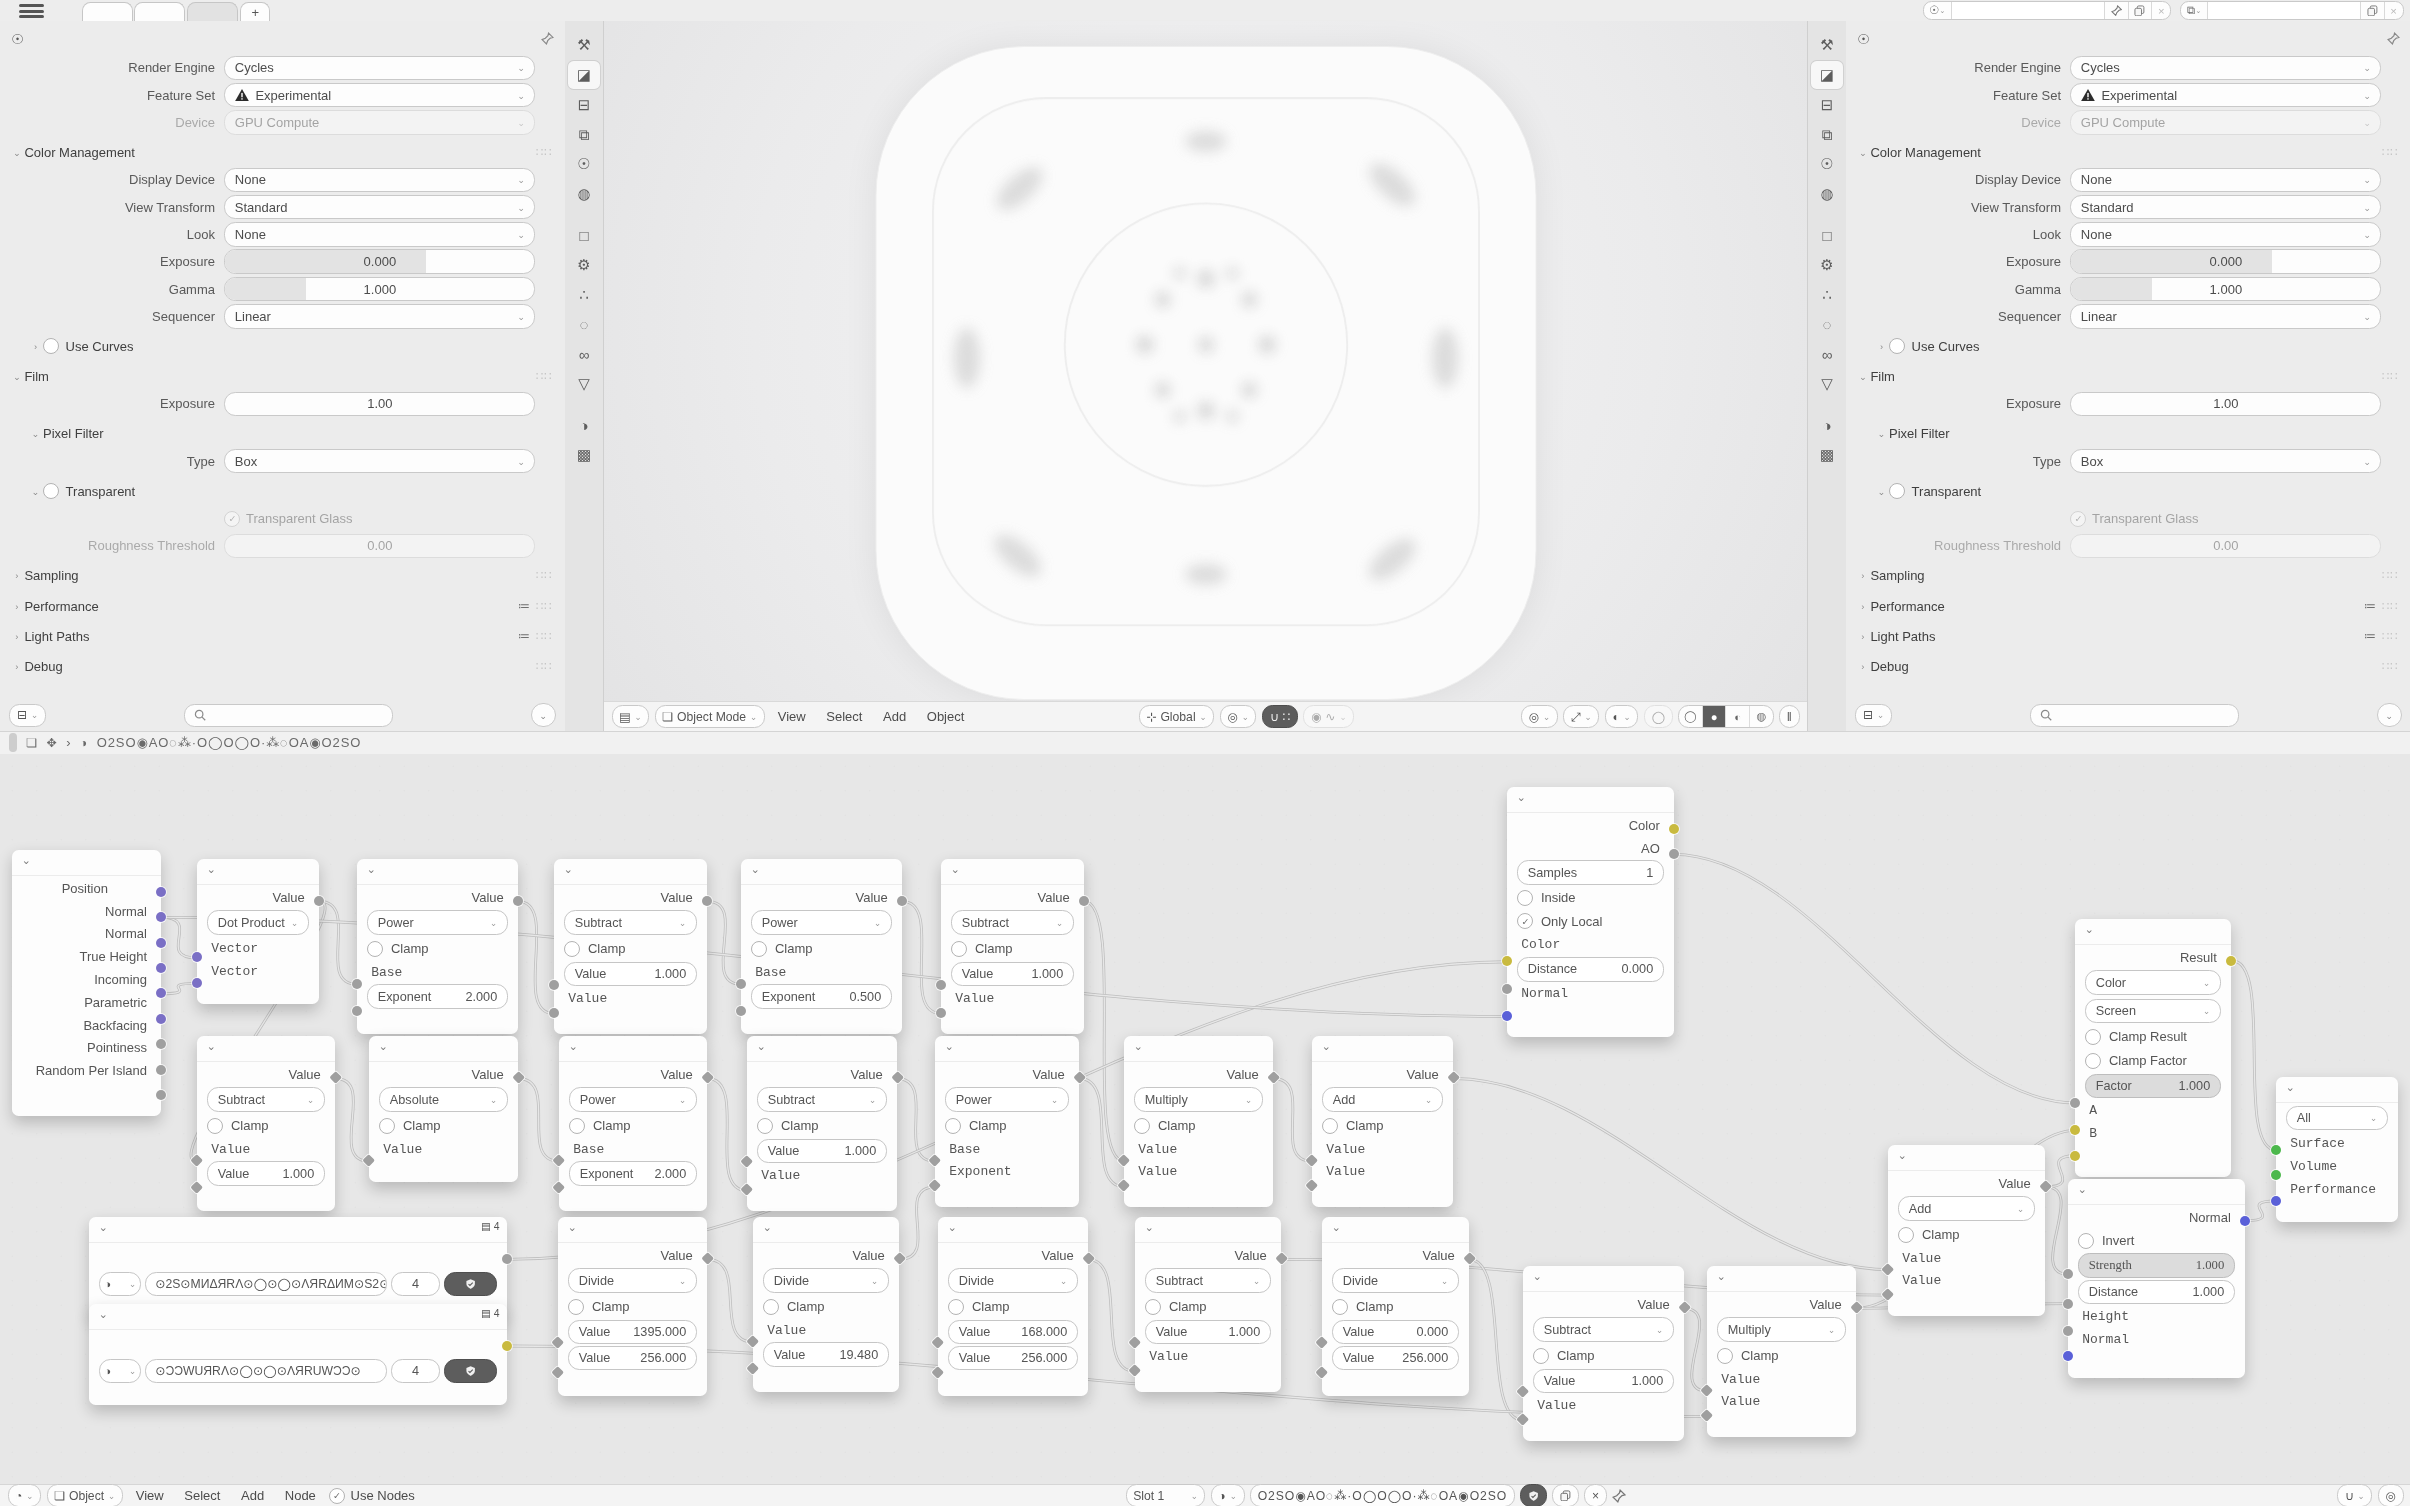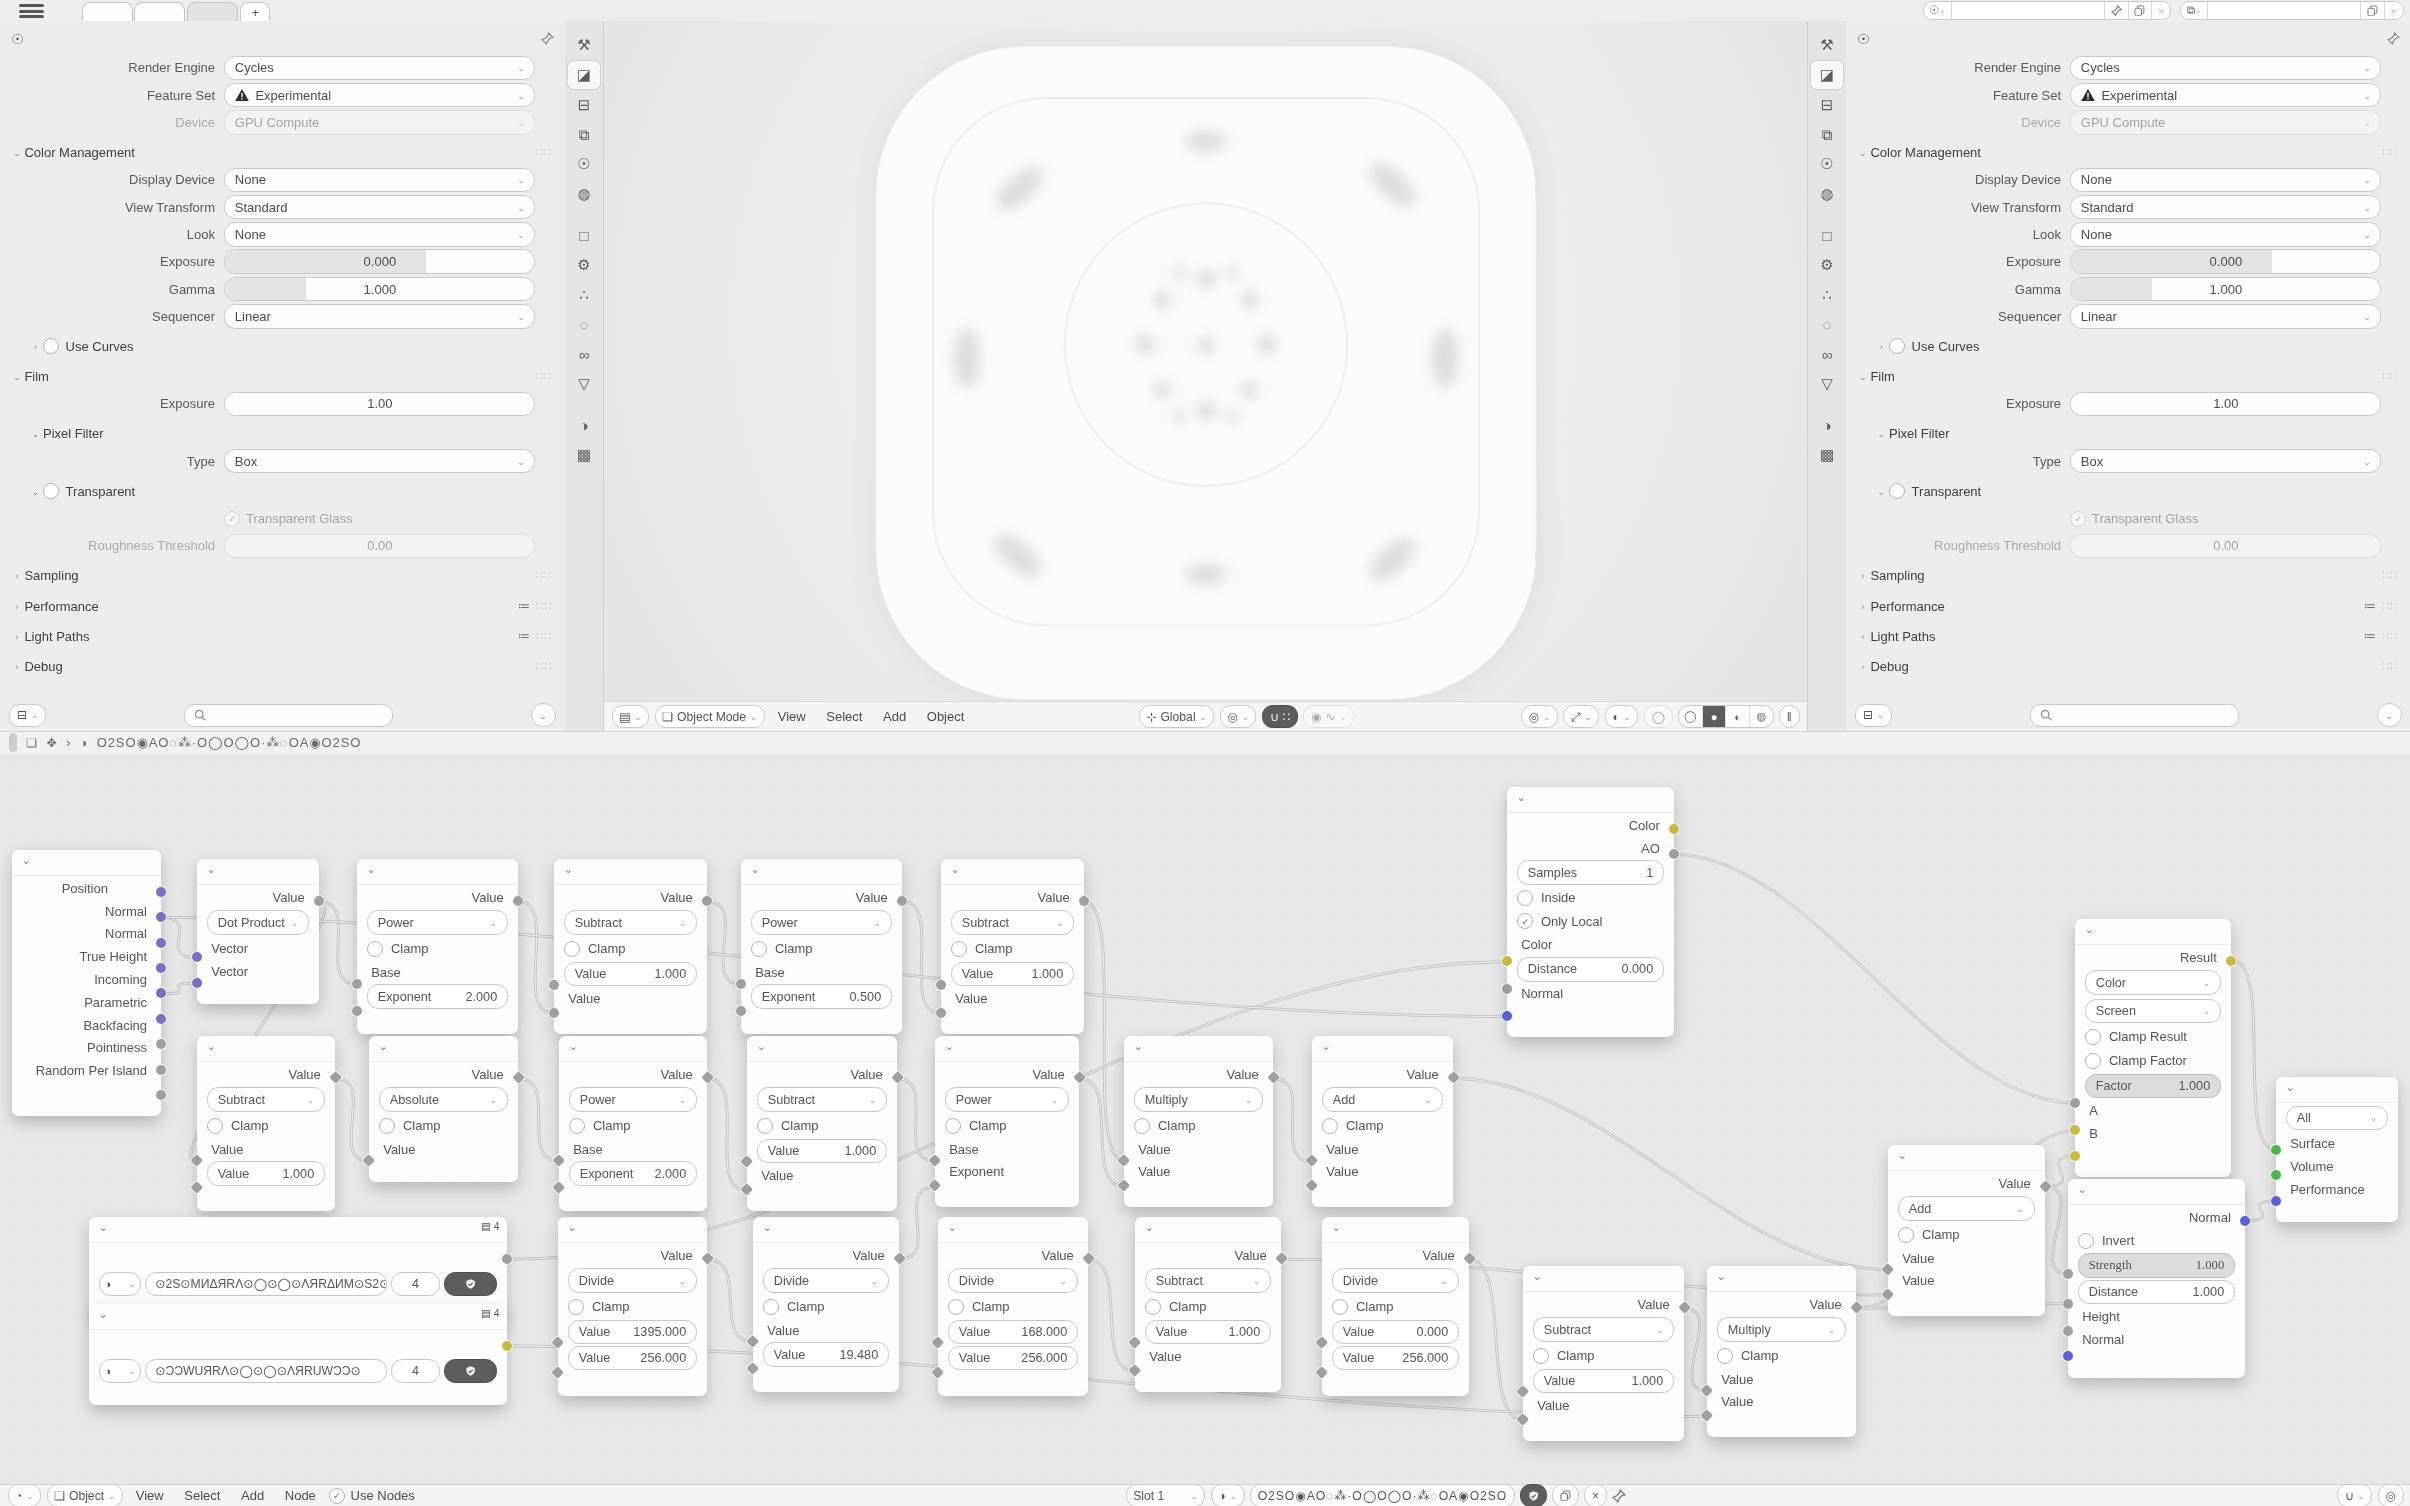--- a/index.html
+++ b/index.html
@@ -70,21 +70,21 @@
   .vbar{width:7.5px;height:19px;background:#cdcdcd;border-radius:3.8px;}
   #node-canvas{position:absolute;left:0;top:754px;width:2411px;height:730px;background:#e7e7e7;
      background-image:radial-gradient(#dedede 0.9px,transparent 0.9px);background-size:24.5px 24.5px;}
   #wires{position:absolute;left:0;top:0;}
   .node{position:absolute;background:#fdfdfd;border-radius:6.6px;box-shadow:0 6.6px 15px rgba(0,0,0,.20);}
   .nhead{position:relative;height:24.5px;border-bottom:0.9px solid #ececec;}
   .nhead .chev{position:absolute;left:9.4px;top:3.8px;color:#777;font-size:11.3px;}
   .nbadge{position:absolute;right:7.5px;top:2.8px;font-size:10.4px;color:#555;}
   .nrow{position:relative;margin:2.8px 10.4px;display:flex;align-items:center;font-size:13px;color:#555;}
   .nrow.out{justify-content:flex-end;padding-right:3.8px;}
-  .nrow.in{padding-left:3.8px;}
+  .nrow.in{padding-left:3.8px;font-family:Liberation Mono, monospace;}
   .npill{flex:1;display:flex;align-items:center;height:22.6px;border:0.9px solid #c6c6c6;border-radius:11.3px;background:#fff;padding:0 9.4px;font-size:12.7px;color:#555;}
   .npill .dchev{margin-left:auto;color:#9a9a9a;font-size:8.5px;}
   .npill .fv{margin-left:auto;}
   .npill.filled{background:#dcdcdc;border-color:#bdbdbd;}
   .nrow .cbx{margin-right:7.5px;}
   .imgrow{gap:3.8px;}
   .npill.ic{flex:0 0 32px;justify-content:center;padding:0 3.8px;gap:1.9px;font-size:11.3px;}
   .npill.nm{flex:1;overflow:hidden;white-space:nowrap;font-size:12.2px;}
   .npill.cnt{flex:0 0 28px;justify-content:center;}
   .npill.shieldb{flex:0 0 32px;justify-content:center;background:#5d5d5d;border-color:#4e4e4e;}

